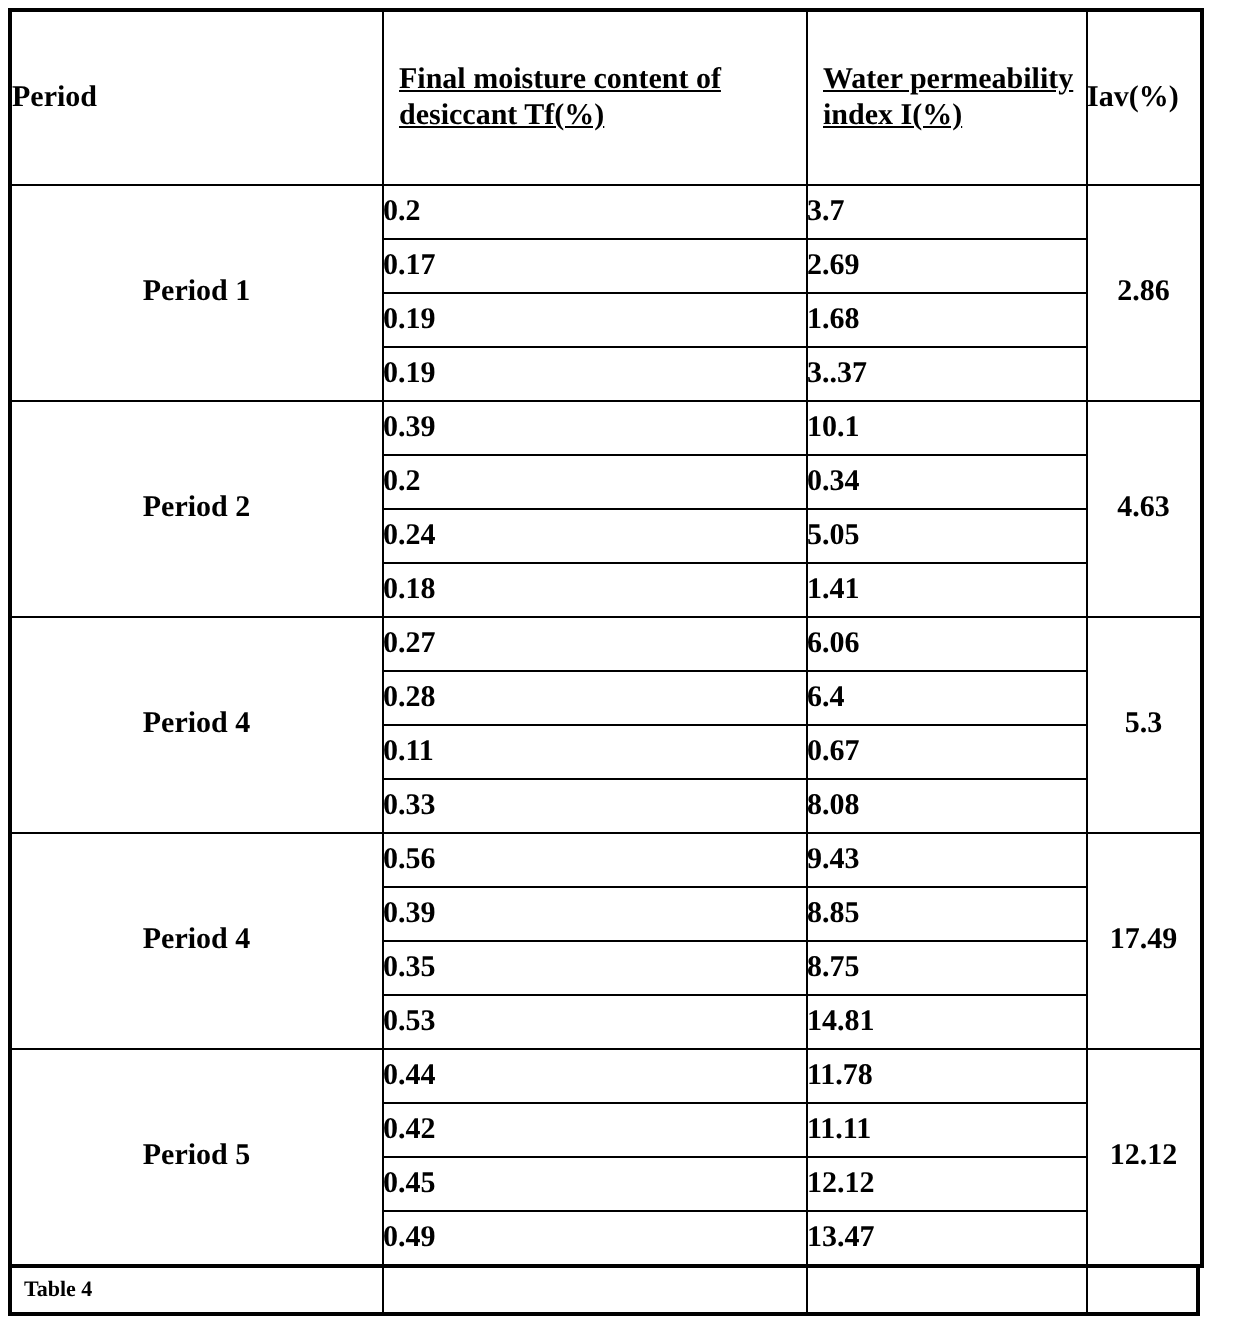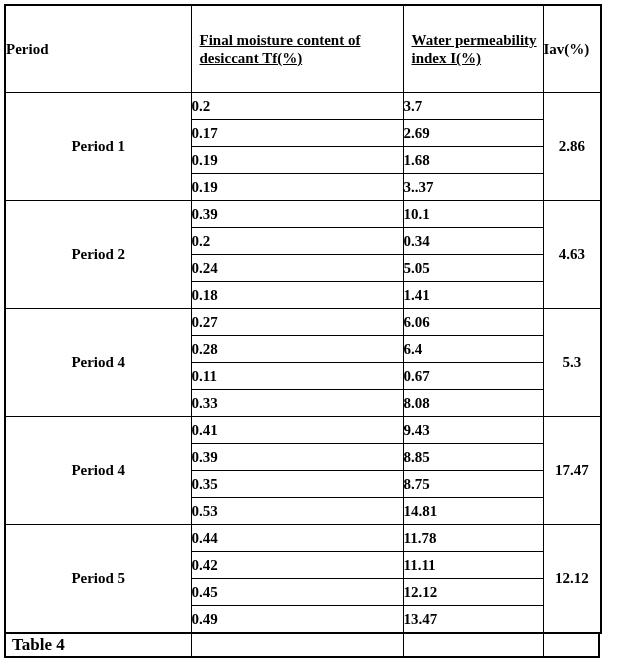--- a/index.html
+++ b/index.html
@@ -76,21 +76,21 @@
     display: flex;
     border-left: 2px solid #000000;
     border-right: 2px solid #000000;
     border-bottom: 2px solid #000000;
     border-top: 0;
     box-sizing: border-box;
     height: 24px;
     align-items: center;
   }
   .caption-cell {
-    font-size: 17px;
+    font-size: 11px;
     font-weight: bold;
     padding-left: 6px;
     width: 186px;
     box-sizing: border-box;
     border-right: 1px solid #000000;
     height: 100%;
     display: flex;
     align-items: center;
     text-align: right;
   }
@@ -185,23 +185,23 @@
         <td class="val-cell">0.11</td>
         <td class="val-cell">0.67</td>
       </tr>
       <tr>
         <td class="val-cell">0.33</td>
         <td class="val-cell">8.08</td>
       </tr>
 
       <tr class="group-top">
         <td class="period-cell" rowspan="4">Period 4</td>
-        <td class="val-cell">0.41</td>
+        <td class="val-cell">0.56</td>
         <td class="val-cell">9.43</td>
-        <td class="iav-cell" rowspan="4">17.47</td>
+        <td class="iav-cell" rowspan="4">17.49</td>
       </tr>
       <tr>
         <td class="val-cell">0.39</td>
         <td class="val-cell">8.85</td>
       </tr>
       <tr>
         <td class="val-cell">0.35</td>
         <td class="val-cell">8.75</td>
       </tr>
       <tr>

